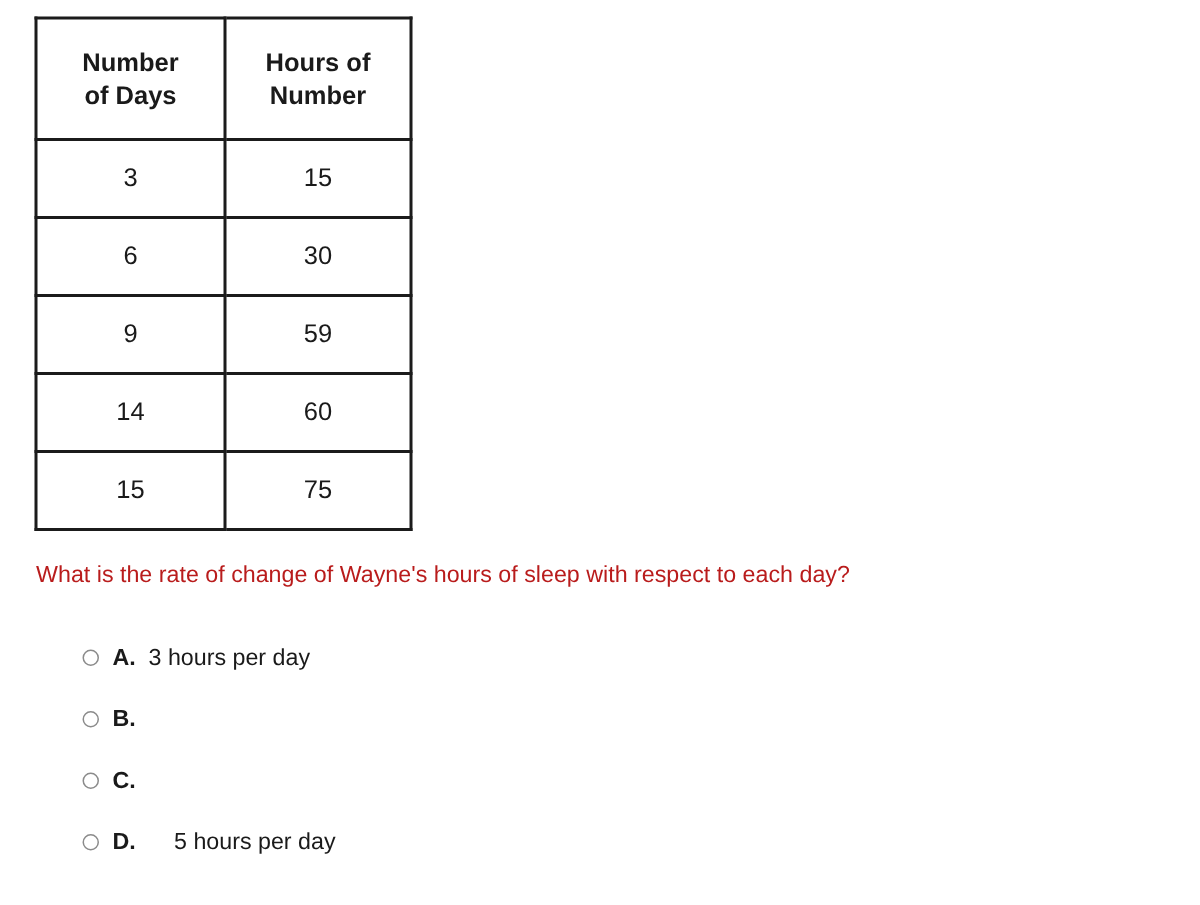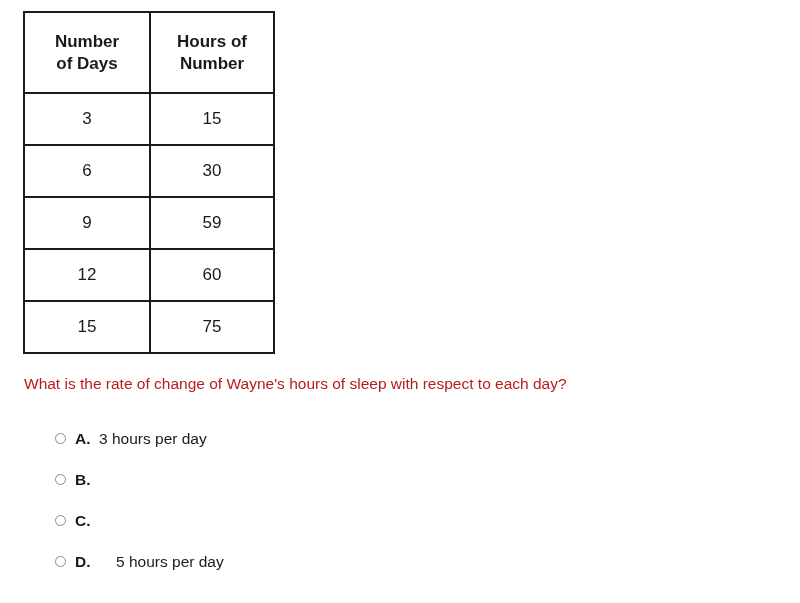--- a/index.html
+++ b/index.html
@@ -123,21 +123,21 @@
       </tr>
       <tr>
         <td>6</td>
         <td>30</td>
       </tr>
       <tr>
         <td>9</td>
         <td>59</td>
       </tr>
       <tr>
-        <td>12</td>
+        <td>14</td>
         <td>60</td>
       </tr>
       <tr>
         <td>15</td>
         <td>75</td>
       </tr>
     </tbody>
   </table>
 </div>
 

